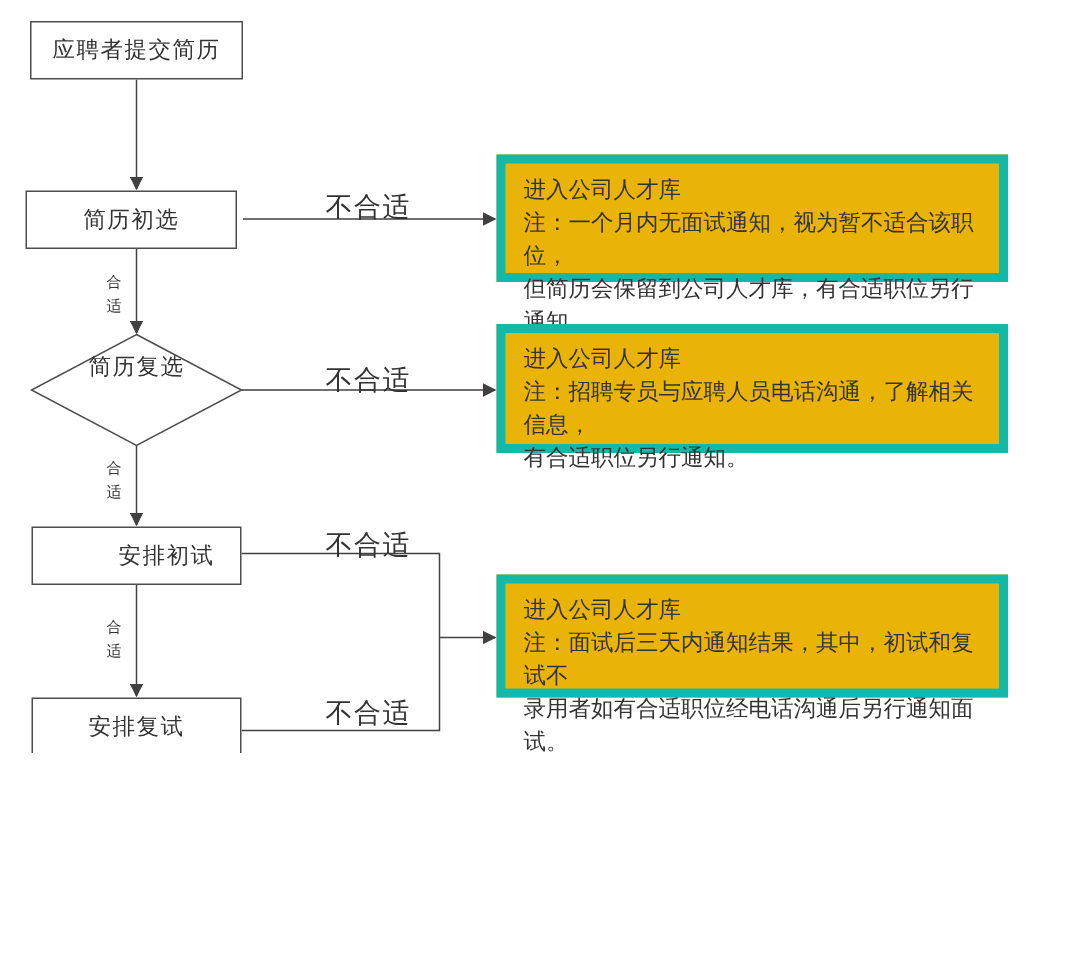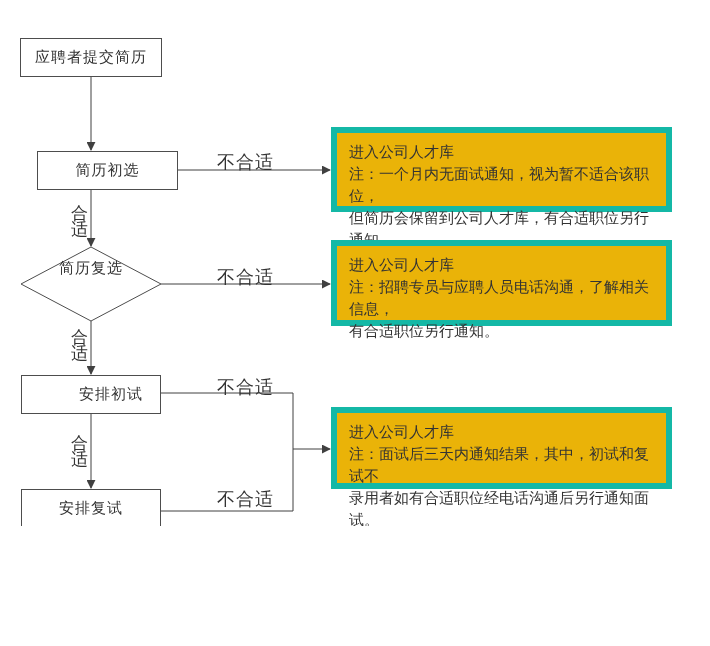--- a/index.html
+++ b/index.html
@@ -1,27 +1,27 @@
 <!DOCTYPE html>
 <html><head>
 <meta charset="utf-8">
 <style>
   html,body{margin:0;padding:0;background:#ffffff;}
   #canvas{
     position:relative;width:710px;height:502px;background:#ffffff;
-    font-family:Liberation Sans, sans-serif;color:#333333;overflow:hidden;margin-top:24px;
+    font-family:Liberation Mono, monospace;color:#333333;overflow:hidden;
   }
   #connector-layer{position:absolute;left:0;top:0;width:710px;height:646px;}
   .node{
     position:absolute;box-sizing:border-box;border:1px solid #4d4d4d;background:#ffffff;
     display:flex;align-items:center;justify-content:center;
     font-size:15px;letter-spacing:1px;color:#333333;
   }
   .node-a{left:20px;top:14px;width:142px;height:39px;}
-  .node-b{left:37px;top:127px;width:141px;height:39px;}
+  .node-b{left:17px;top:127px;width:141px;height:39px;}
   .node-c{left:21px;top:351px;width:140px;height:39px;padding-left:40px;}
   .node-d{left:21px;top:465px;width:140px;height:39px;}
   .node-e{left:21px;top:577px;width:140px;height:39px;}
   .diamond-label{
     position:absolute;left:21px;top:235px;width:140px;text-align:center;
     font-size:15px;letter-spacing:1px;color:#333333;
   }
   .note{
     position:absolute;box-sizing:border-box;border:6px solid #14b8a6;background:#eab308;
     padding:8px 12px;font-size:15px;line-height:22px;white-space:pre-line;color:#333333;
@@ -30,21 +30,21 @@
   .note-2{left:331px;top:216px;width:341px;height:86px;}
   .note-3{left:331px;top:383px;width:341px;height:82px;}
   .edge-label-h{
     position:absolute;font-size:18px;color:#333333;letter-spacing:1px;white-space:nowrap;
   }
   .lbl-unsuit-1{left:217px;top:126px;}
   .lbl-unsuit-2{left:217px;top:241px;}
   .lbl-unsuit-3{left:217px;top:351px;}
   .lbl-unsuit-4{left:217px;top:463px;}
   .edge-label-v{
-    position:absolute;width:15px;font-size:17px;line-height:16px;text-align:left;
+    position:absolute;width:15px;font-size:10px;line-height:16px;text-align:left;
     word-break:break-all;color:#333333;
   }
   .lbl-suit-1{left:71px;top:182px;}
   .lbl-suit-2{left:71px;top:306px;}
   .lbl-suit-3{left:71px;top:412px;}
   .lbl-suit-4{left:71px;top:524px;}
 </style>
 </head>
 <body>
 

